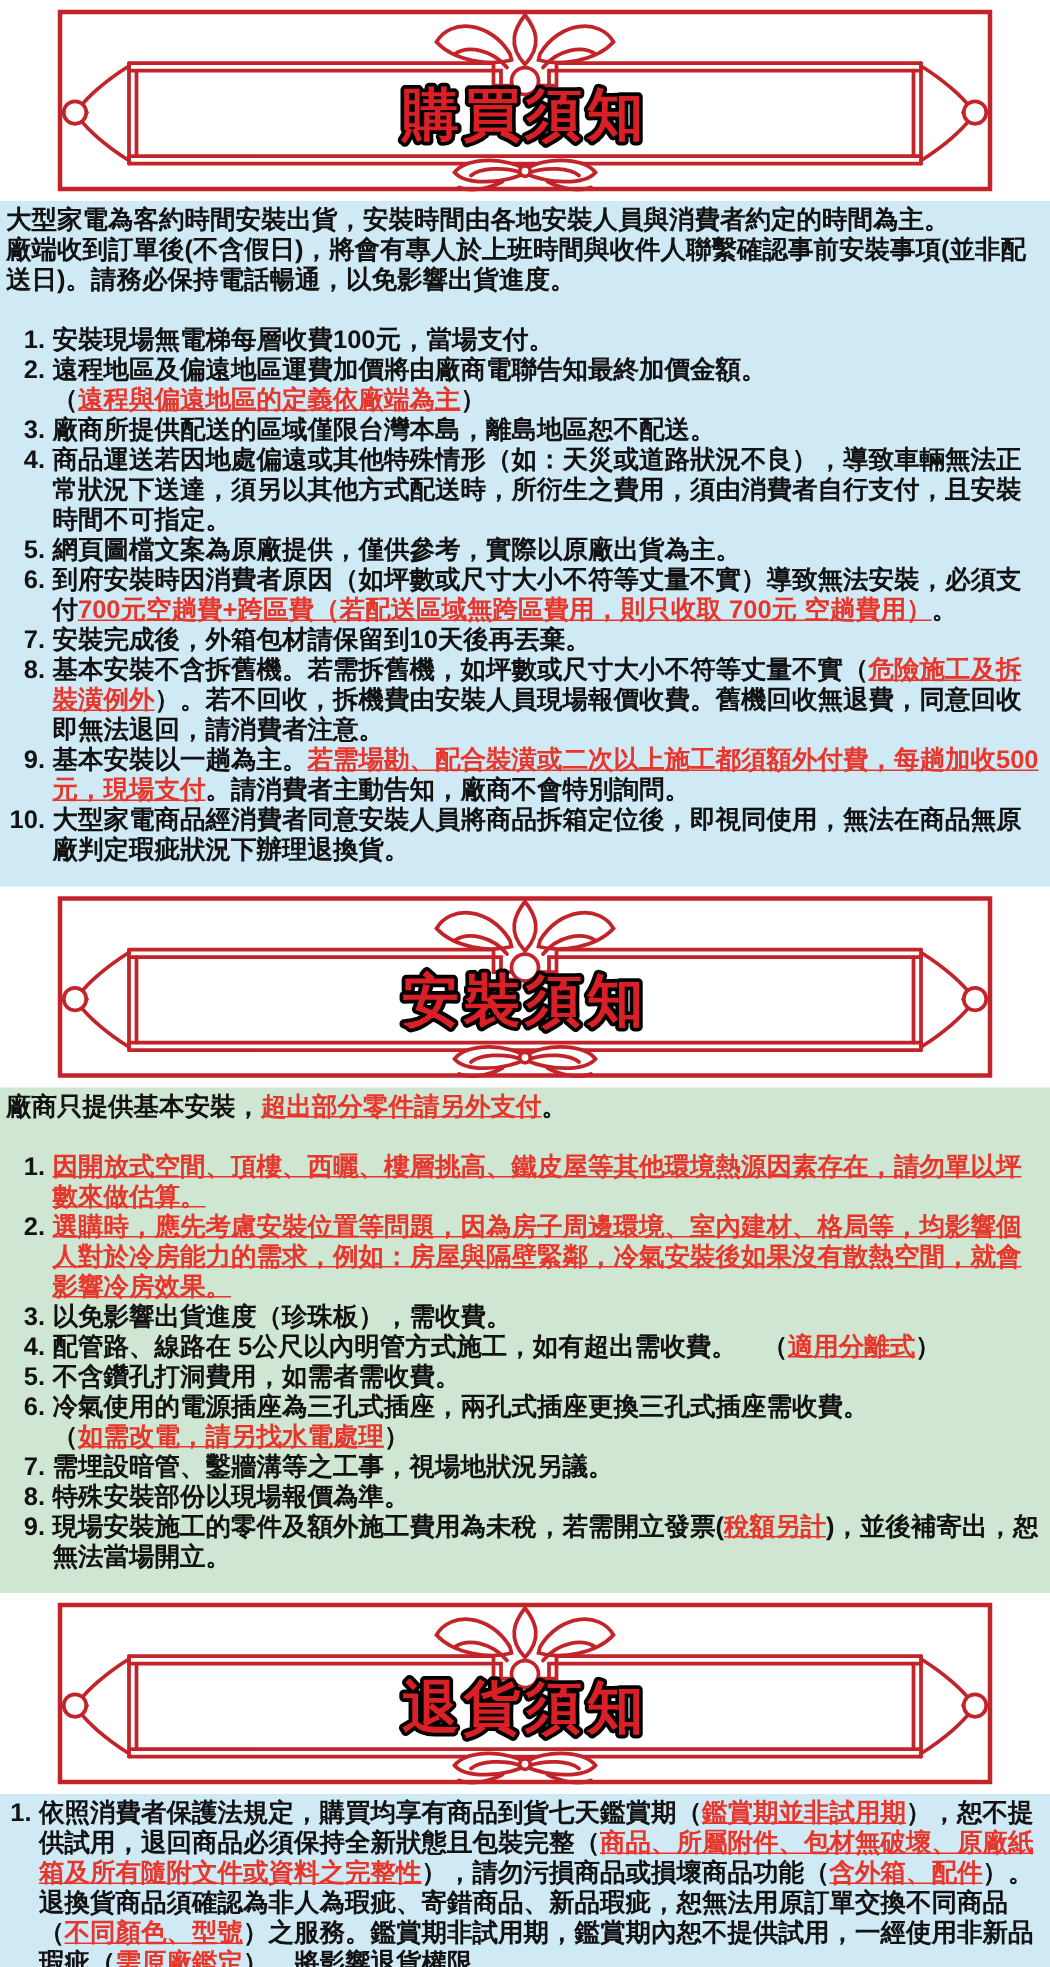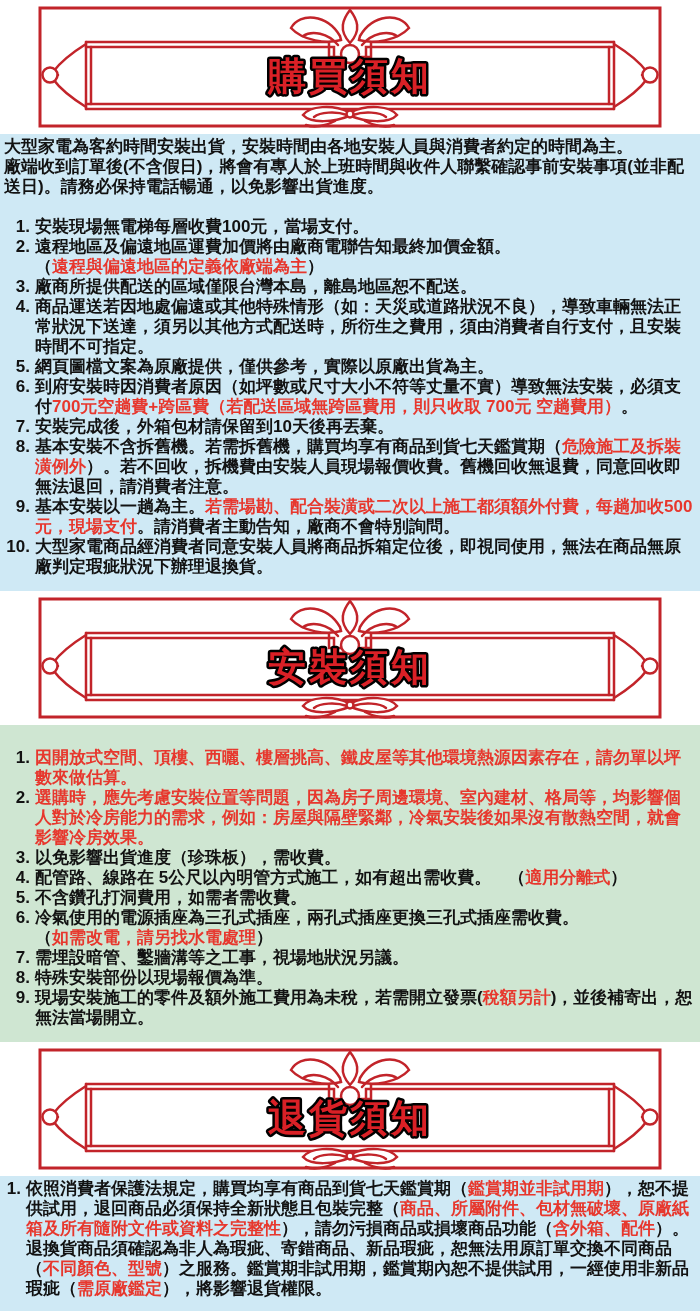--- a/index.html
+++ b/index.html
@@ -34,21 +34,21 @@
     font-weight:700;
     letter-spacing:3px;
   }
   .content{
     padding:3px 4px 14px 4px;
     font-size:17px;
     line-height:20px;
   }
   .bg-blue{background:var(--bg-blue);}
   .bg-green{background:var(--bg-green);}
-  .red{color:var(--text-red);}
+  .red{color:var(--text-red);text-decoration:underline;}
   .intro{margin:0;}
   .gap{height:20px;}
   .item{display:flex;align-items:flex-start;}
   .items .num{flex:0 0 26px;text-align:right;padding-right:5px;white-space:nowrap;}
   .items.flush .num{flex:0 0 17px;padding-right:5px;}
   .item .body{flex:1;min-width:0;}
 </style>
 </head>
 <body>
 
@@ -139,21 +139,21 @@
           <div class="item">
             <span class="num">6.</span>
             <div class="body"><span>到府安裝時因消費者原因（如坪數或尺寸大小不符等丈量不實）導致無法安裝，必須支付</span><span class="red">700元空趟費+跨區費（若配送區域無跨區費用，則只收取 700元 空趟費用）</span><span>。</span><br></div>
           </div>
           <div class="item">
             <span class="num">7.</span>
             <div class="body"><span>安裝完成後，外箱包材請保留到10天後再丟棄。</span></div>
           </div>
           <div class="item">
             <span class="num">8.</span>
-            <div class="body"><span>基本安裝不含拆舊機。若需拆舊機，購買均享有商品到貨七天鑑賞期（</span><span class="red">危險施工及拆裝潢例外</span><span>）。若不回收，拆機費由安裝人員現場報價收費。舊機回收無退費，同意回收即無法退回，請消費者注意。</span></div>
+            <div class="body"><span>基本安裝不含拆舊機。若需拆舊機，如坪數或尺寸大小不符等丈量不實（</span><span class="red">危險施工及拆裝潢例外</span><span>）。若不回收，拆機費由安裝人員現場報價收費。舊機回收無退費，同意回收即無法退回，請消費者注意。</span></div>
           </div>
           <div class="item">
             <span class="num">9.</span>
             <div class="body"><span>基本安裝以一趟為主。</span><span class="red">若需場勘、配合裝潢或二次以上施工都須額外付費，每趟加收500元，現場支付</span><span>。請消費者主動告知，廠商不會特別詢問。</span></div>
           </div>
           <div class="item">
             <span class="num">10.</span>
             <div class="body"><span>大型家電商品經消費者同意安裝人員將商品拆箱定位後，即視同使用，無法在商品無原廠判定瑕疵狀況下辦理退換貨。</span></div>
           </div>
         </div>
@@ -161,20 +161,21 @@
   </section>
 
   <section>
     <div class="banner">
       <svg viewBox="0 0 700 126">
         <use href="#banner-frame"></use>
         <text class="btitle" x="350" y="85" text-anchor="middle">安裝須知</text>
       </svg>
     </div>
     <div class="content bg-green">
+        <div class="intro"><span>廠商只提供基本安裝，</span><span class="red">超出部分零件請另外支付</span><span>。</span></div>
         <div class="gap"></div>
         <div class="items">
           <div class="item">
             <span class="num">1.</span>
             <div class="body"><span class="red">因開放式空間、頂樓、西曬、樓層挑高、鐵皮屋等其他環境熱源因素存在，請勿單以坪數來做估算。</span></div>
           </div>
           <div class="item">
             <span class="num">2.</span>
             <div class="body"><span class="red">選購時，應先考慮安裝位置等問題，因為房子周邊環境、室內建材、格局等，均影響個人對於冷房能力的需求，例如：房屋與隔壁緊鄰，冷氣安裝後如果沒有散熱空間，就會影響冷房效果。</span></div>
           </div>

